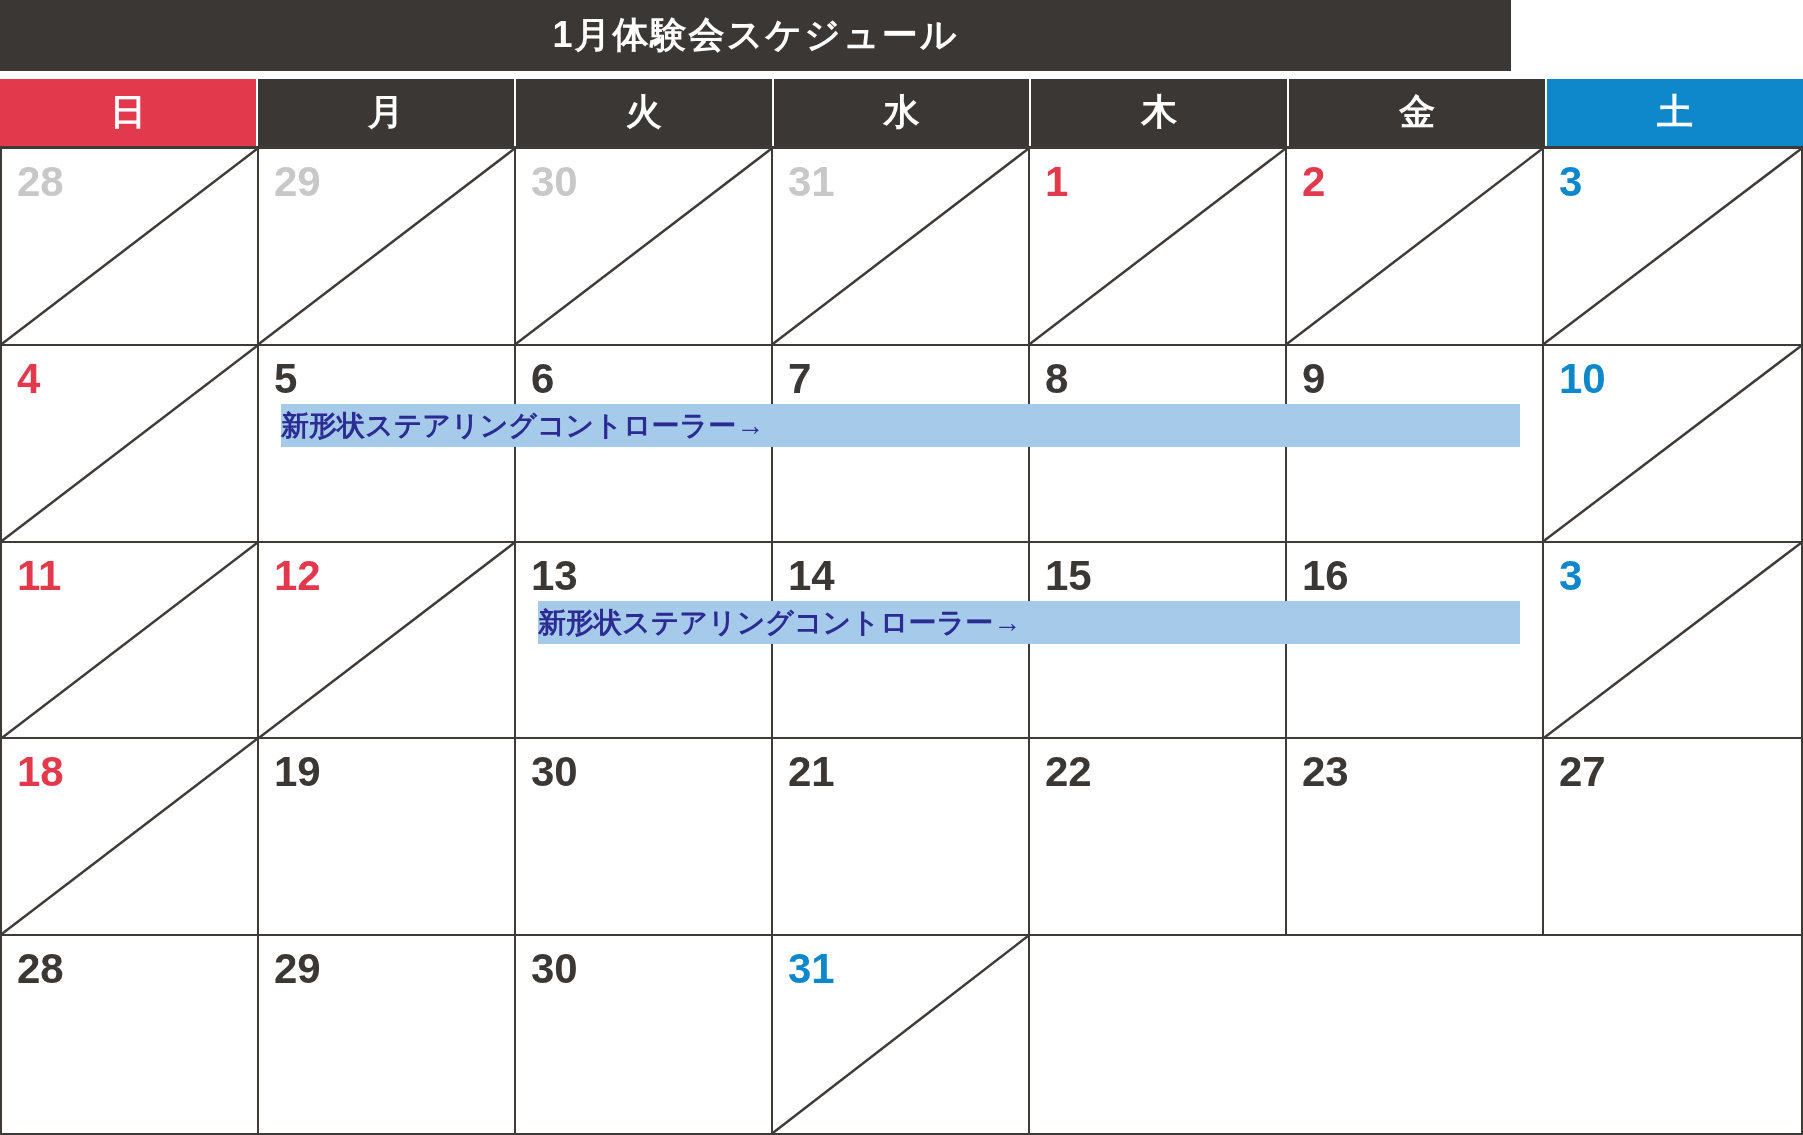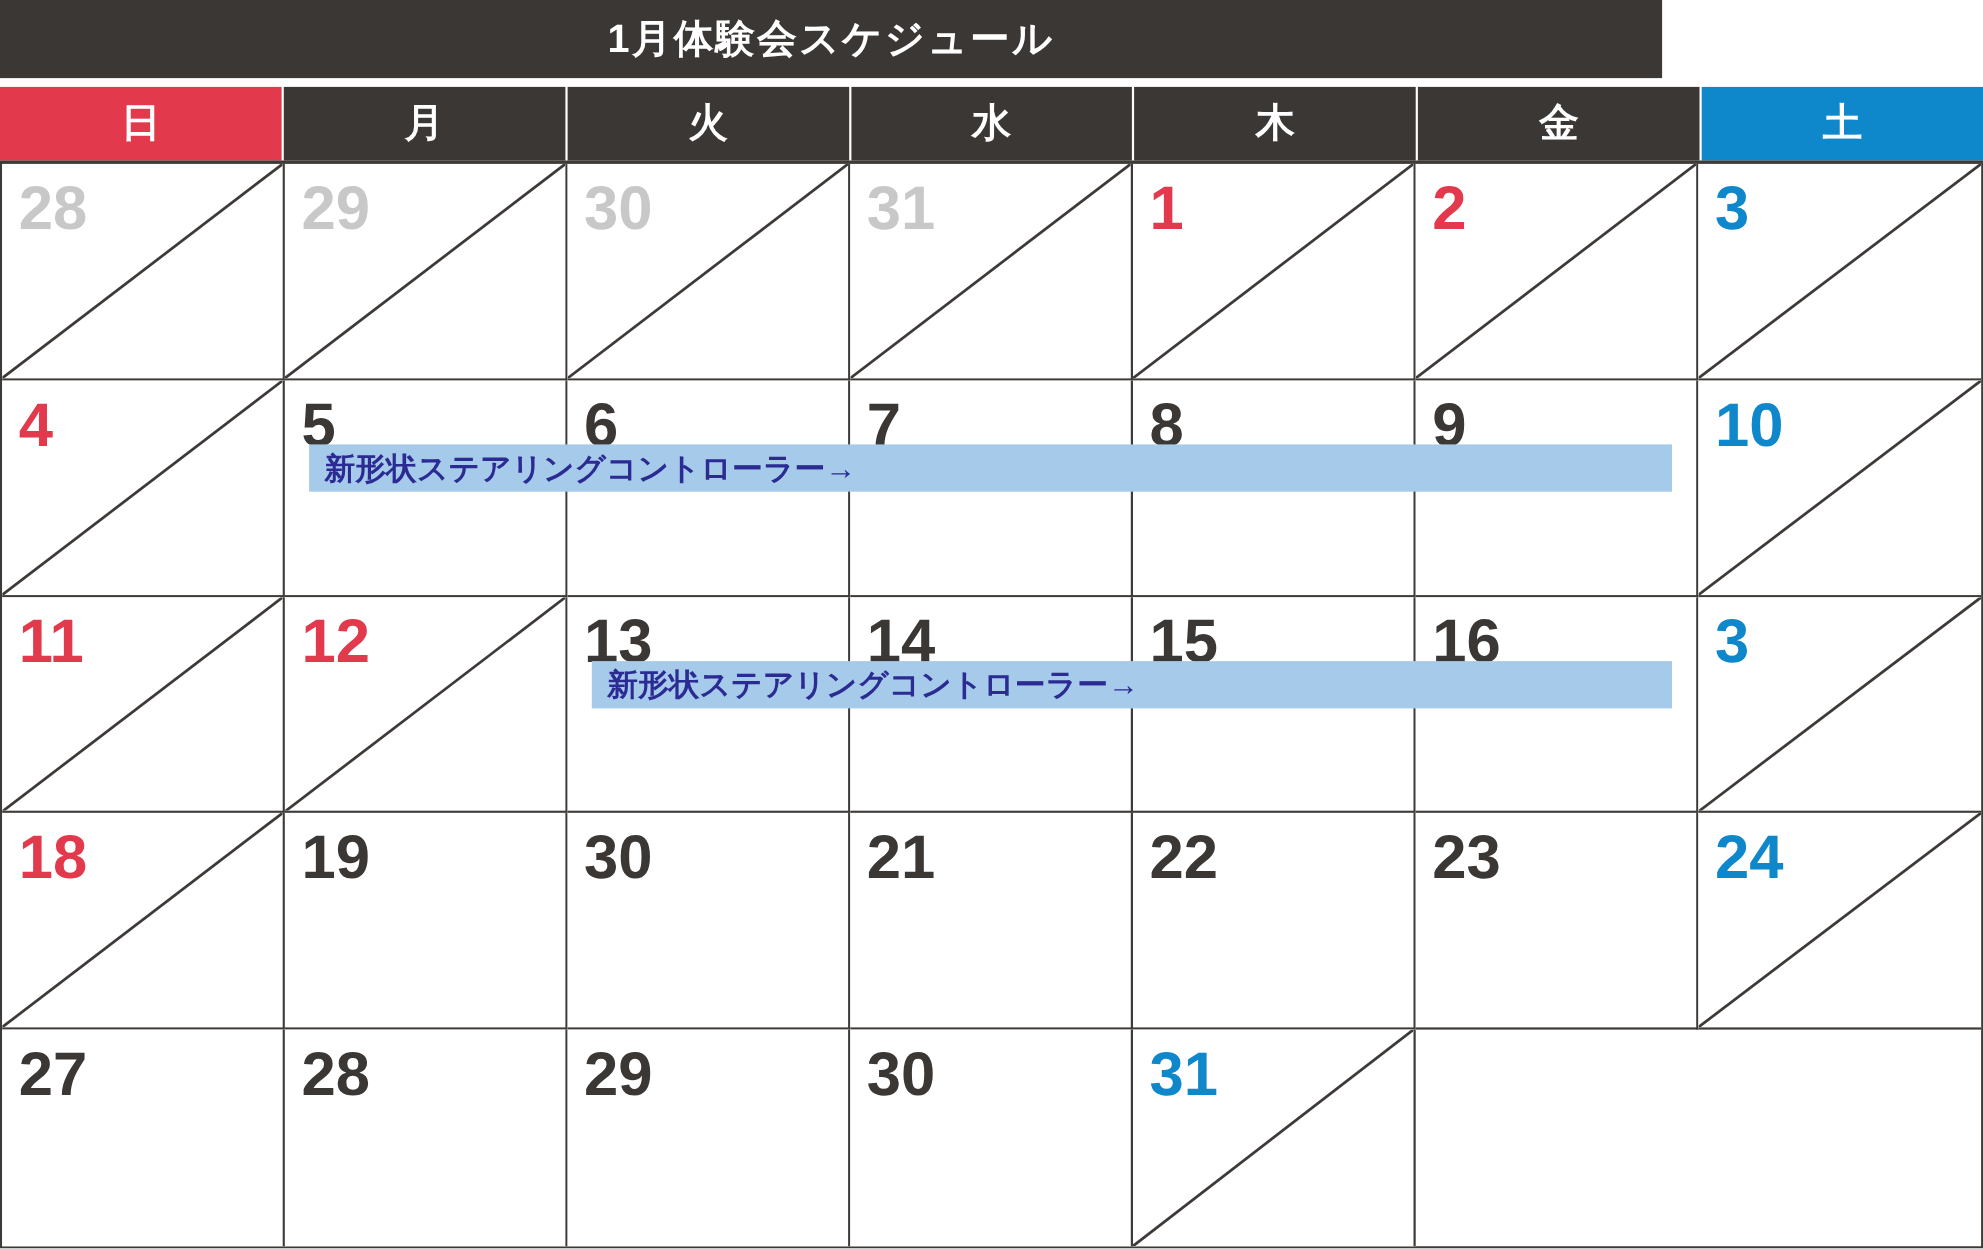--- a/index.html
+++ b/index.html
@@ -39,31 +39,31 @@
   .cell{
     position:relative;background:#ffffff;
     border-right:2px solid var(--c-line);
     border-bottom:2px solid var(--c-line);
     overflow:hidden;
   }
   .cell:nth-child(7n){border-right:none;}
   .cell:nth-child(n+29){border-bottom:none;}
   .daynum{
     position:absolute;top:12px;left:15px;
-    font-size:56px;font-weight:bold;line-height:1;z-index:2;
+    font-size:42px;font-weight:bold;line-height:1;z-index:2;
   }
   .daynum.c-gray{color:var(--c-gray);}
   .daynum.c-red{color:var(--c-red);}
   .daynum.c-blue{color:var(--c-blue);}
   .daynum.c-black{color:var(--c-dark);}
   svg.diag{position:absolute;left:0;top:0;width:100%;height:100%;z-index:1;display:block;}
   svg.diag line{stroke:var(--c-line);stroke-width:2.5;}
   .event-bar{
     position:absolute;height:43px;background:var(--c-bar);z-index:3;
-    display:flex;align-items:center;padding-left:14px;
+    display:flex;align-items:center;
     font-size:28px;font-weight:bold;color:var(--c-bartext);
     white-space:nowrap;
   }
 </style>
 </head>
 <body>
 
 <div class="titlebar">
   <span>1月体験会スケジュール</span>
 </div>
@@ -207,26 +207,20 @@
     <div class="cell">
       <span class="daynum c-black">21</span>
     </div>
     <div class="cell">
       <span class="daynum c-black">22</span>
     </div>
     <div class="cell">
       <span class="daynum c-black">23</span>
     </div>
     <div class="cell">
-      <svg class="diag" viewBox="0 0 100 100" preserveAspectRatio="none">
-        <line x1="0" y1="100" x2="100" y2="0" vector-effect="non-scaling-stroke"></line>
-      </svg>
-      <span class="daynum c-blue">24</span>
-    </div>
-    <div class="cell">
       <span class="daynum c-black">27</span>
     </div>
     <div class="cell">
       <span class="daynum c-black">28</span>
     </div>
     <div class="cell">
       <span class="daynum c-black">29</span>
     </div>
     <div class="cell">
       <span class="daynum c-black">30</span>

